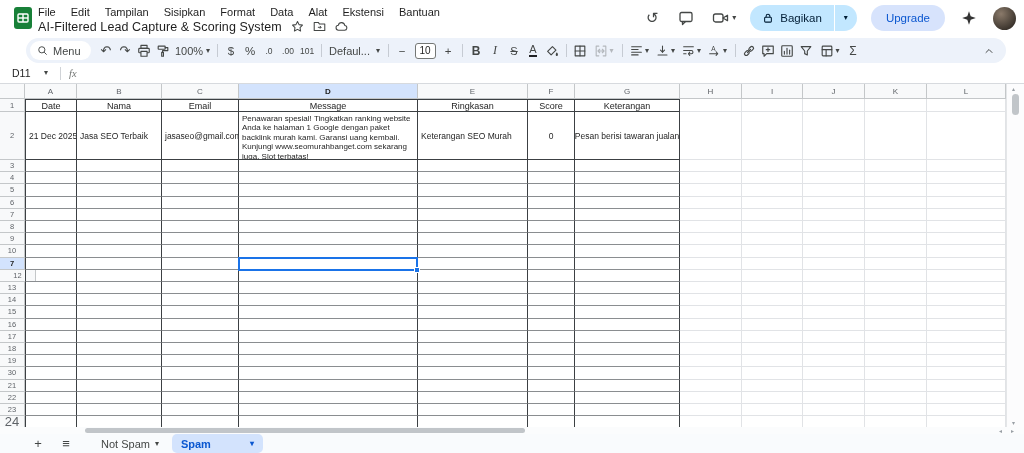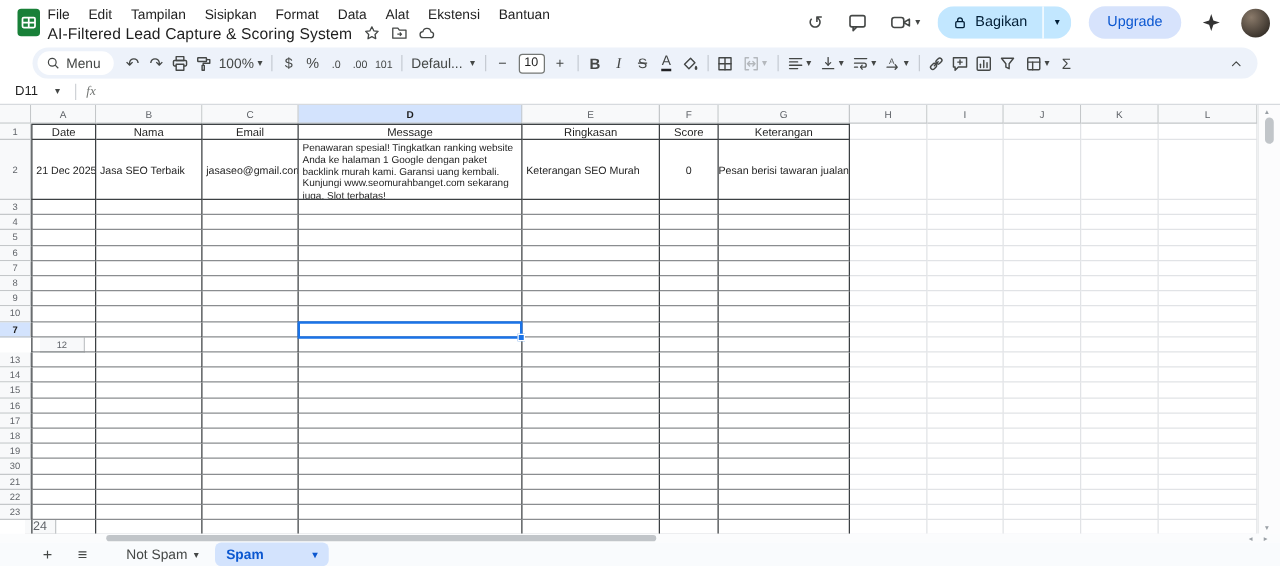--- a/index.html
+++ b/index.html
@@ -342,33 +342,33 @@
       <div class="gcell ghead" style="left: 0px; top: 28px; width: 25px; height: 48px; border-right: 1px solid rgb(196, 199, 201); border-bottom: 1px solid rgb(196, 199, 201); font-size: 7.5px;">2</div>
       <div class="gcell ghead" style="left: 0px; top: 76px; width: 25px; height: 12.2px; border-right: 1px solid rgb(196, 199, 201); border-bottom: 1px solid rgb(196, 199, 201); font-size: 7.5px;">3</div>
       <div class="gcell ghead" style="left: 0px; top: 88.2px; width: 25px; height: 12.2px; border-right: 1px solid rgb(196, 199, 201); border-bottom: 1px solid rgb(196, 199, 201); font-size: 7.5px;">4</div>
       <div class="gcell ghead" style="left: 0px; top: 100.4px; width: 25px; height: 12.2px; border-right: 1px solid rgb(196, 199, 201); border-bottom: 1px solid rgb(196, 199, 201); font-size: 7.5px;">5</div>
       <div class="gcell ghead" style="left: 0px; top: 112.6px; width: 25px; height: 12.2px; border-right: 1px solid rgb(196, 199, 201); border-bottom: 1px solid rgb(196, 199, 201); font-size: 7.5px;">6</div>
       <div class="gcell ghead" style="left: 0px; top: 124.8px; width: 25px; height: 12.2px; border-right: 1px solid rgb(196, 199, 201); border-bottom: 1px solid rgb(196, 199, 201); font-size: 7.5px;">7</div>
       <div class="gcell ghead" style="left: 0px; top: 137px; width: 25px; height: 12.2px; border-right: 1px solid rgb(196, 199, 201); border-bottom: 1px solid rgb(196, 199, 201); font-size: 7.5px;">8</div>
       <div class="gcell ghead" style="left: 0px; top: 149.2px; width: 25px; height: 12.2px; border-right: 1px solid rgb(196, 199, 201); border-bottom: 1px solid rgb(196, 199, 201); font-size: 7.5px;">9</div>
       <div class="gcell ghead" style="left: 0px; top: 161.4px; width: 25px; height: 12.2px; border-right: 1px solid rgb(196, 199, 201); border-bottom: 1px solid rgb(196, 199, 201); font-size: 7.5px;">10</div>
       <div class="gcell ghead sel" style="left: 0px; top: 173.6px; width: 25px; height: 12.2px; border-right: 1px solid rgb(196, 199, 201); border-bottom: 1px solid rgb(196, 199, 201); font-size: 7.5px;">7</div>
-      <div class="gcell ghead" style="left: 0px; top: 185.8px; width: 36px; height: 12.2px; border-right: 1px solid rgb(196, 199, 201); border-bottom: 1px solid rgb(196, 199, 201); font-size: 7.5px; margin-left: 32px;">12</div>
+      <div class="gcell ghead" style="left: 0px; top: 185.8px; width: 36px; height: 12.2px; border-right: 1px solid rgb(196, 199, 201); border-bottom: 1px solid rgb(196, 199, 201); font-size: 7.5px;">12</div>
       <div class="gcell ghead" style="left: 0px; top: 198px; width: 25px; height: 12.2px; border-right: 1px solid rgb(196, 199, 201); border-bottom: 1px solid rgb(196, 199, 201); font-size: 7.5px;">13</div>
       <div class="gcell ghead" style="left: 0px; top: 210.2px; width: 25px; height: 12.2px; border-right: 1px solid rgb(196, 199, 201); border-bottom: 1px solid rgb(196, 199, 201); font-size: 7.5px;">14</div>
       <div class="gcell ghead" style="left: 0px; top: 222.4px; width: 25px; height: 12.2px; border-right: 1px solid rgb(196, 199, 201); border-bottom: 1px solid rgb(196, 199, 201); font-size: 7.5px;">15</div>
       <div class="gcell ghead" style="left: 0px; top: 234.6px; width: 25px; height: 12.2px; border-right: 1px solid rgb(196, 199, 201); border-bottom: 1px solid rgb(196, 199, 201); font-size: 7.5px;">16</div>
       <div class="gcell ghead" style="left: 0px; top: 246.8px; width: 25px; height: 12.2px; border-right: 1px solid rgb(196, 199, 201); border-bottom: 1px solid rgb(196, 199, 201); font-size: 7.5px;">17</div>
       <div class="gcell ghead" style="left: 0px; top: 259px; width: 25px; height: 12.2px; border-right: 1px solid rgb(196, 199, 201); border-bottom: 1px solid rgb(196, 199, 201); font-size: 7.5px;">18</div>
       <div class="gcell ghead" style="left: 0px; top: 271.2px; width: 25px; height: 12.2px; border-right: 1px solid rgb(196, 199, 201); border-bottom: 1px solid rgb(196, 199, 201); font-size: 7.5px;">19</div>
       <div class="gcell ghead" style="left: 0px; top: 283.4px; width: 25px; height: 12.2px; border-right: 1px solid rgb(196, 199, 201); border-bottom: 1px solid rgb(196, 199, 201); font-size: 7.5px;">30</div>
       <div class="gcell ghead" style="left: 0px; top: 295.6px; width: 25px; height: 12.2px; border-right: 1px solid rgb(196, 199, 201); border-bottom: 1px solid rgb(196, 199, 201); font-size: 7.5px;">21</div>
       <div class="gcell ghead" style="left: 0px; top: 307.8px; width: 25px; height: 12.2px; border-right: 1px solid rgb(196, 199, 201); border-bottom: 1px solid rgb(196, 199, 201); font-size: 7.5px;">22</div>
       <div class="gcell ghead" style="left: 0px; top: 320px; width: 25px; height: 12.2px; border-right: 1px solid rgb(196, 199, 201); border-bottom: 1px solid rgb(196, 199, 201); font-size: 7.5px;">23</div>
-      <div class="gcell ghead" style="left: 0px; top: 332.2px; width: 25px; height: 12.2px; border-right: 1px solid rgb(196, 199, 201); border-bottom: 1px solid rgb(196, 199, 201); font-size: 10px; margin-left: 20px;">24</div>
+      <div class="gcell ghead" style="left: 0px; top: 332.2px; width: 25px; height: 12.2px; border-right: 1px solid rgb(196, 199, 201); border-bottom: 1px solid rgb(196, 199, 201); font-size: 13px;">24</div>
       <div class="gcell" style="left: 25px; top: 15px; width: 52px; height: 13px; border-width: 1px; border-style: solid; border-color: rgb(60, 64, 67); display: flex; align-items: center; justify-content: center;">Date</div>
       <div class="gcell" style="left: 77px; top: 15px; width: 85px; height: 13px; border-right: 1px solid rgb(60, 64, 67); border-bottom: 1px solid rgb(60, 64, 67); border-top: 1px solid rgb(60, 64, 67); display: flex; align-items: center; justify-content: center;">Nama</div>
       <div class="gcell" style="left: 162px; top: 15px; width: 77px; height: 13px; border-right: 1px solid rgb(60, 64, 67); border-bottom: 1px solid rgb(60, 64, 67); border-top: 1px solid rgb(60, 64, 67); display: flex; align-items: center; justify-content: center;">Email</div>
       <div class="gcell" style="left: 239px; top: 15px; width: 179px; height: 13px; border-right: 1px solid rgb(60, 64, 67); border-bottom: 1px solid rgb(60, 64, 67); border-top: 1px solid rgb(60, 64, 67); display: flex; align-items: center; justify-content: center;">Message</div>
       <div class="gcell" style="left: 418px; top: 15px; width: 110px; height: 13px; border-right: 1px solid rgb(60, 64, 67); border-bottom: 1px solid rgb(60, 64, 67); border-top: 1px solid rgb(60, 64, 67); display: flex; align-items: center; justify-content: center;">Ringkasan</div>
       <div class="gcell" style="left: 528px; top: 15px; width: 47px; height: 13px; border-right: 1px solid rgb(60, 64, 67); border-bottom: 1px solid rgb(60, 64, 67); border-top: 1px solid rgb(60, 64, 67); display: flex; align-items: center; justify-content: center;">Score</div>
       <div class="gcell" style="left: 575px; top: 15px; width: 105px; height: 13px; border-right: 1px solid rgb(60, 64, 67); border-bottom: 1px solid rgb(60, 64, 67); border-top: 1px solid rgb(60, 64, 67); display: flex; align-items: center; justify-content: center;">Keterangan</div>
       <div class="gcell" style="left: 680px; top: 15px; width: 62px; height: 13px; border-right: 1px solid rgb(225, 227, 230); border-bottom: 1px solid rgb(225, 227, 230);"></div>
       <div class="gcell" style="left: 742px; top: 15px; width: 61px; height: 13px; border-right: 1px solid rgb(225, 227, 230); border-bottom: 1px solid rgb(225, 227, 230);"></div>
       <div class="gcell" style="left: 803px; top: 15px; width: 62px; height: 13px; border-right: 1px solid rgb(225, 227, 230); border-bottom: 1px solid rgb(225, 227, 230);"></div>

